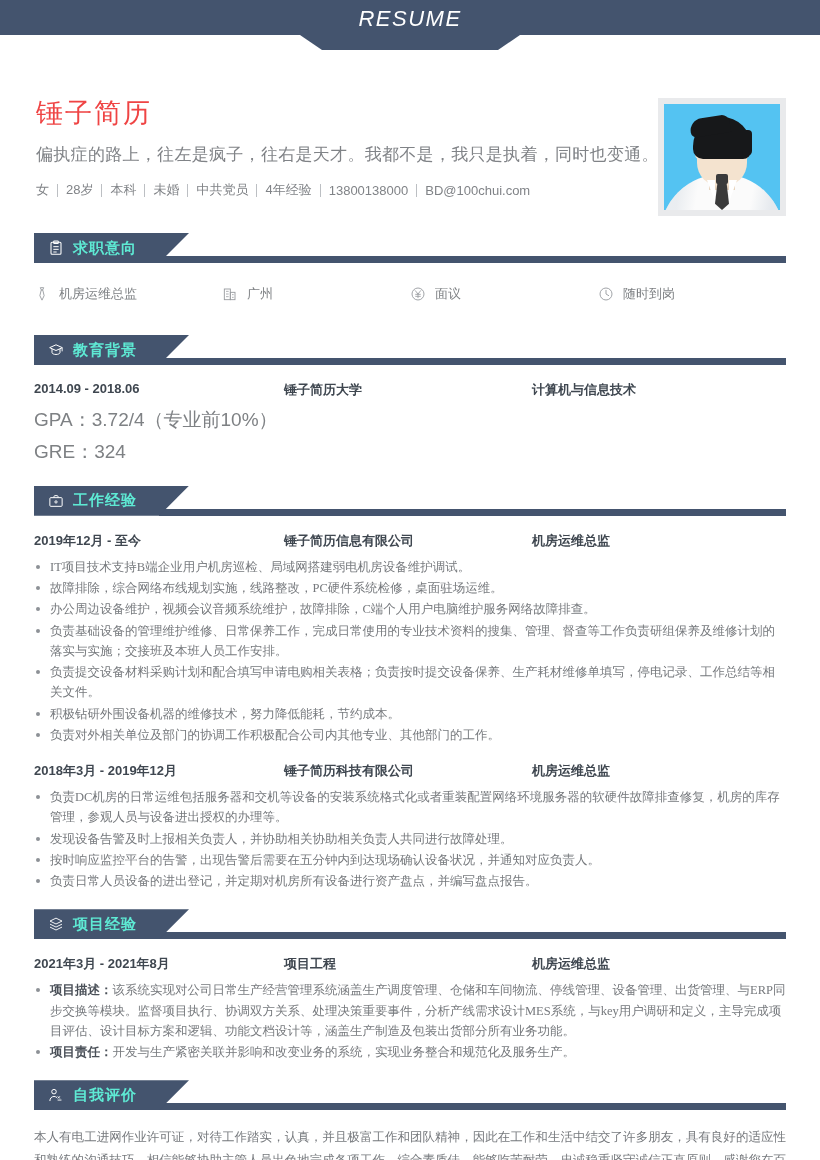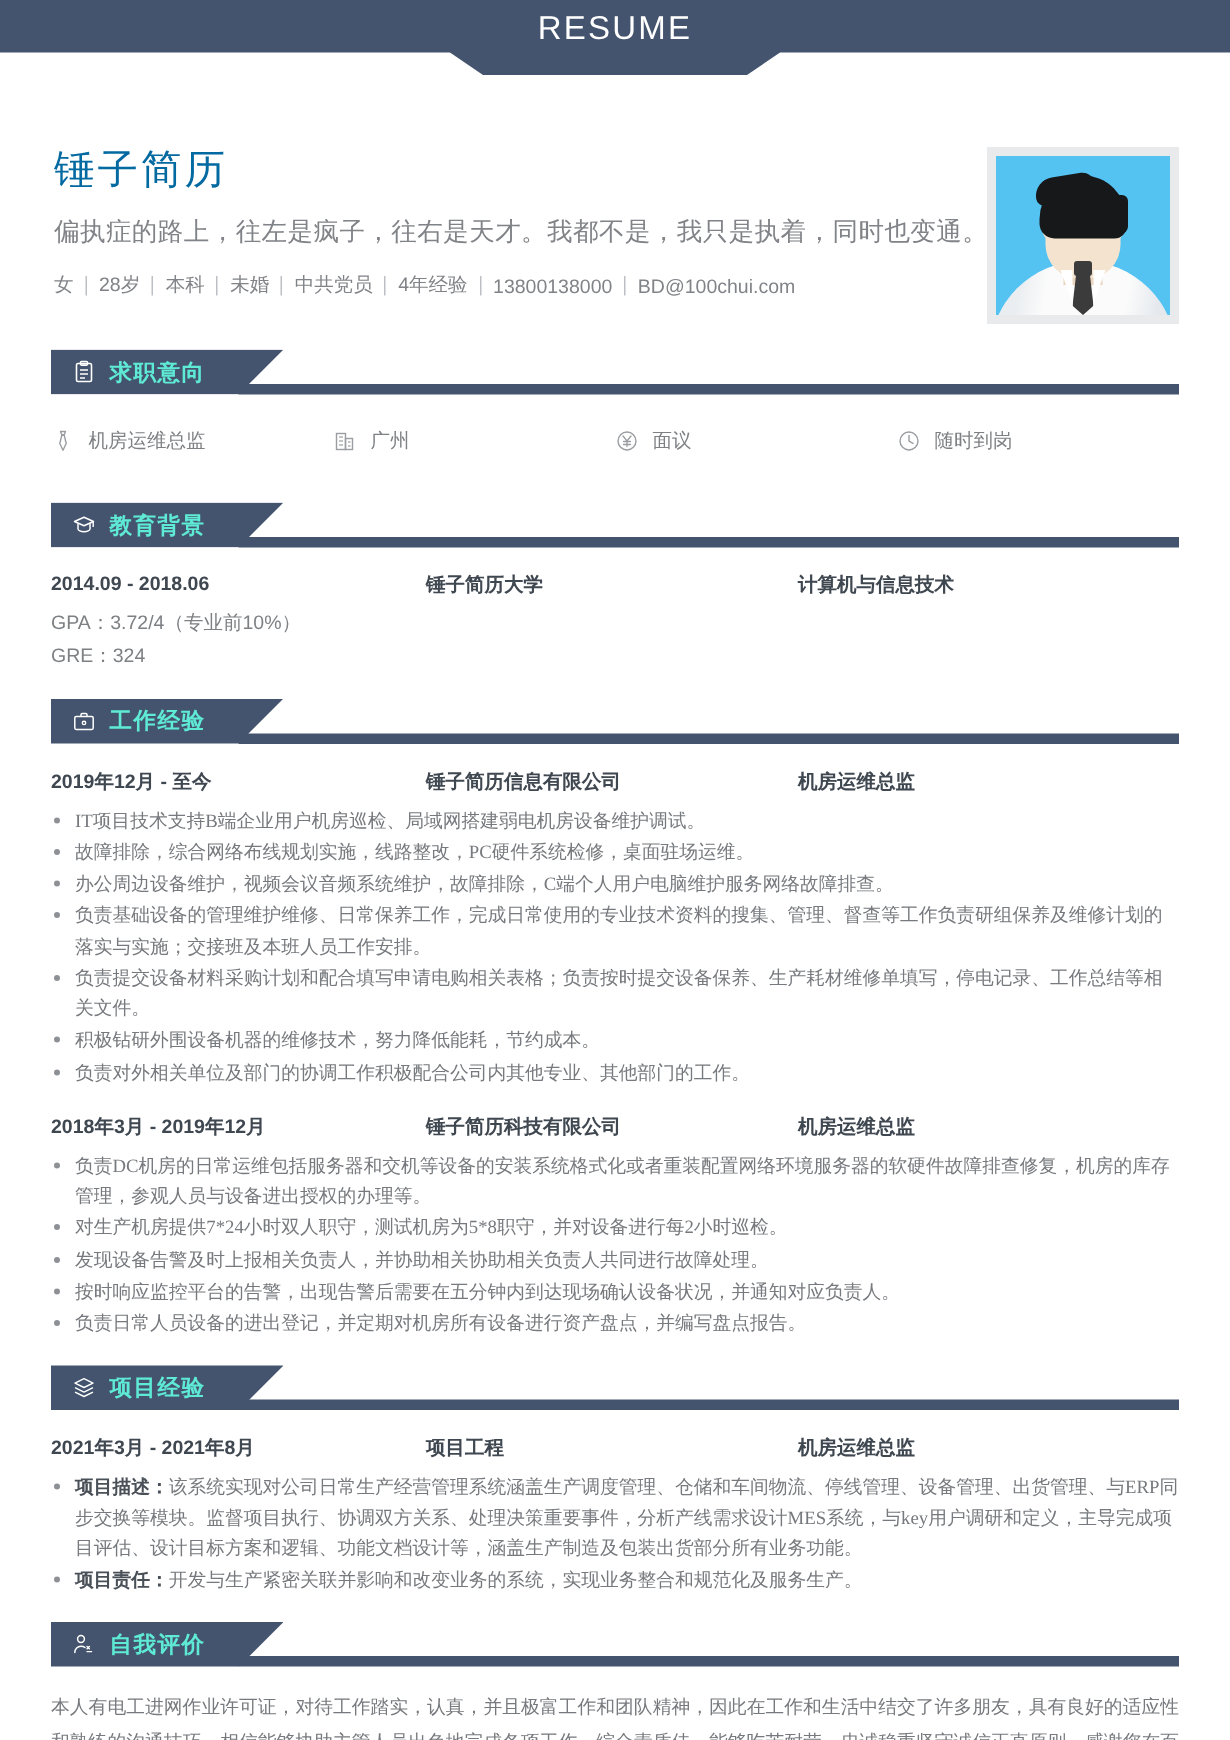--- a/index.html
+++ b/index.html
@@ -15,20 +15,21 @@
     width: 820px;
     height: 1160px;
     background: #ffffff;
   }
 
   
   .banner {
     position: relative;
     width: 820px;
     height: 50px;
+    font-style: italic;
   }
   .banner-bar {
     position: absolute;
     left: 0; top: 0;
     width: 820px; height: 35px;
     background: #44546e;
   }
   .banner-tab {
     position: absolute;
     left: 300px; top: 0;
@@ -50,21 +51,21 @@
   
   .identity {
     position: relative;
     padding: 0 34px;
     height: 165px;
   }
   .name {
     position: absolute;
     left: 36px; top: 45px;
     font-size: 27px;
-    color: #0369a1;
+    color: #ef4444;
     letter-spacing: 2px;
   }
   .motto {
     position: absolute;
     left: 36px; top: 93px;
     font-size: 17px;
     color: #808387;
     letter-spacing: .3px;
   }
   .meta {
@@ -251,21 +252,21 @@
     font-size: 13px;
     font-weight: bold;
     color: #3f4750;
     padding-bottom: 5px;
   }
   .eh-date  { width: 250px; }
   .eh-org   { width: 248px; }
   .eh-role  { flex: 1; }
 
   .subline {
-    font-size: 13px;
+    font-size: 19px;
     color: #7e8184;
     line-height: 1.68;
   }
 
   ul.bullets { list-style: none; margin-top: 2px; font-family: Liberation Serif, serif; }
   ul.bullets li {
     position: relative;
     padding-left: 16px;
     font-size: 12.5px;
     line-height: 1.62;
@@ -459,21 +460,20 @@
       </div>
 
       <div class="entry">
         <div class="entry-head">
           <div class="eh-date">2018年3月 - 2019年12月</div>
           <div class="eh-org">锤子简历科技有限公司</div>
           <div class="eh-role">机房运维总监</div>
         </div>
         <ul class="bullets">
             <li>负责DC机房的日常运维包括服务器和交机等设备的安装系统格式化或者重装配置网络环境服务器的软硬件故障排查修复，机房的库存管理，参观人员与设备进出授权的办理等。</li>
-            <li>对生产机房提供7*24小时双人职守，测试机房为5*8职守，并对设备进行每2小时巡检。</li>
             <li>发现设备告警及时上报相关负责人，并协助相关协助相关负责人共同进行故障处理。</li>
             <li>按时响应监控平台的告警，出现告警后需要在五分钟内到达现场确认设备状况，并通知对应负责人。</li>
             <li>负责日常人员设备的进出登记，并定期对机房所有设备进行资产盘点，并编写盘点报告。</li>
           </ul>
       </div>
 
     </div>
   </div>
 
   <div class="sec">

